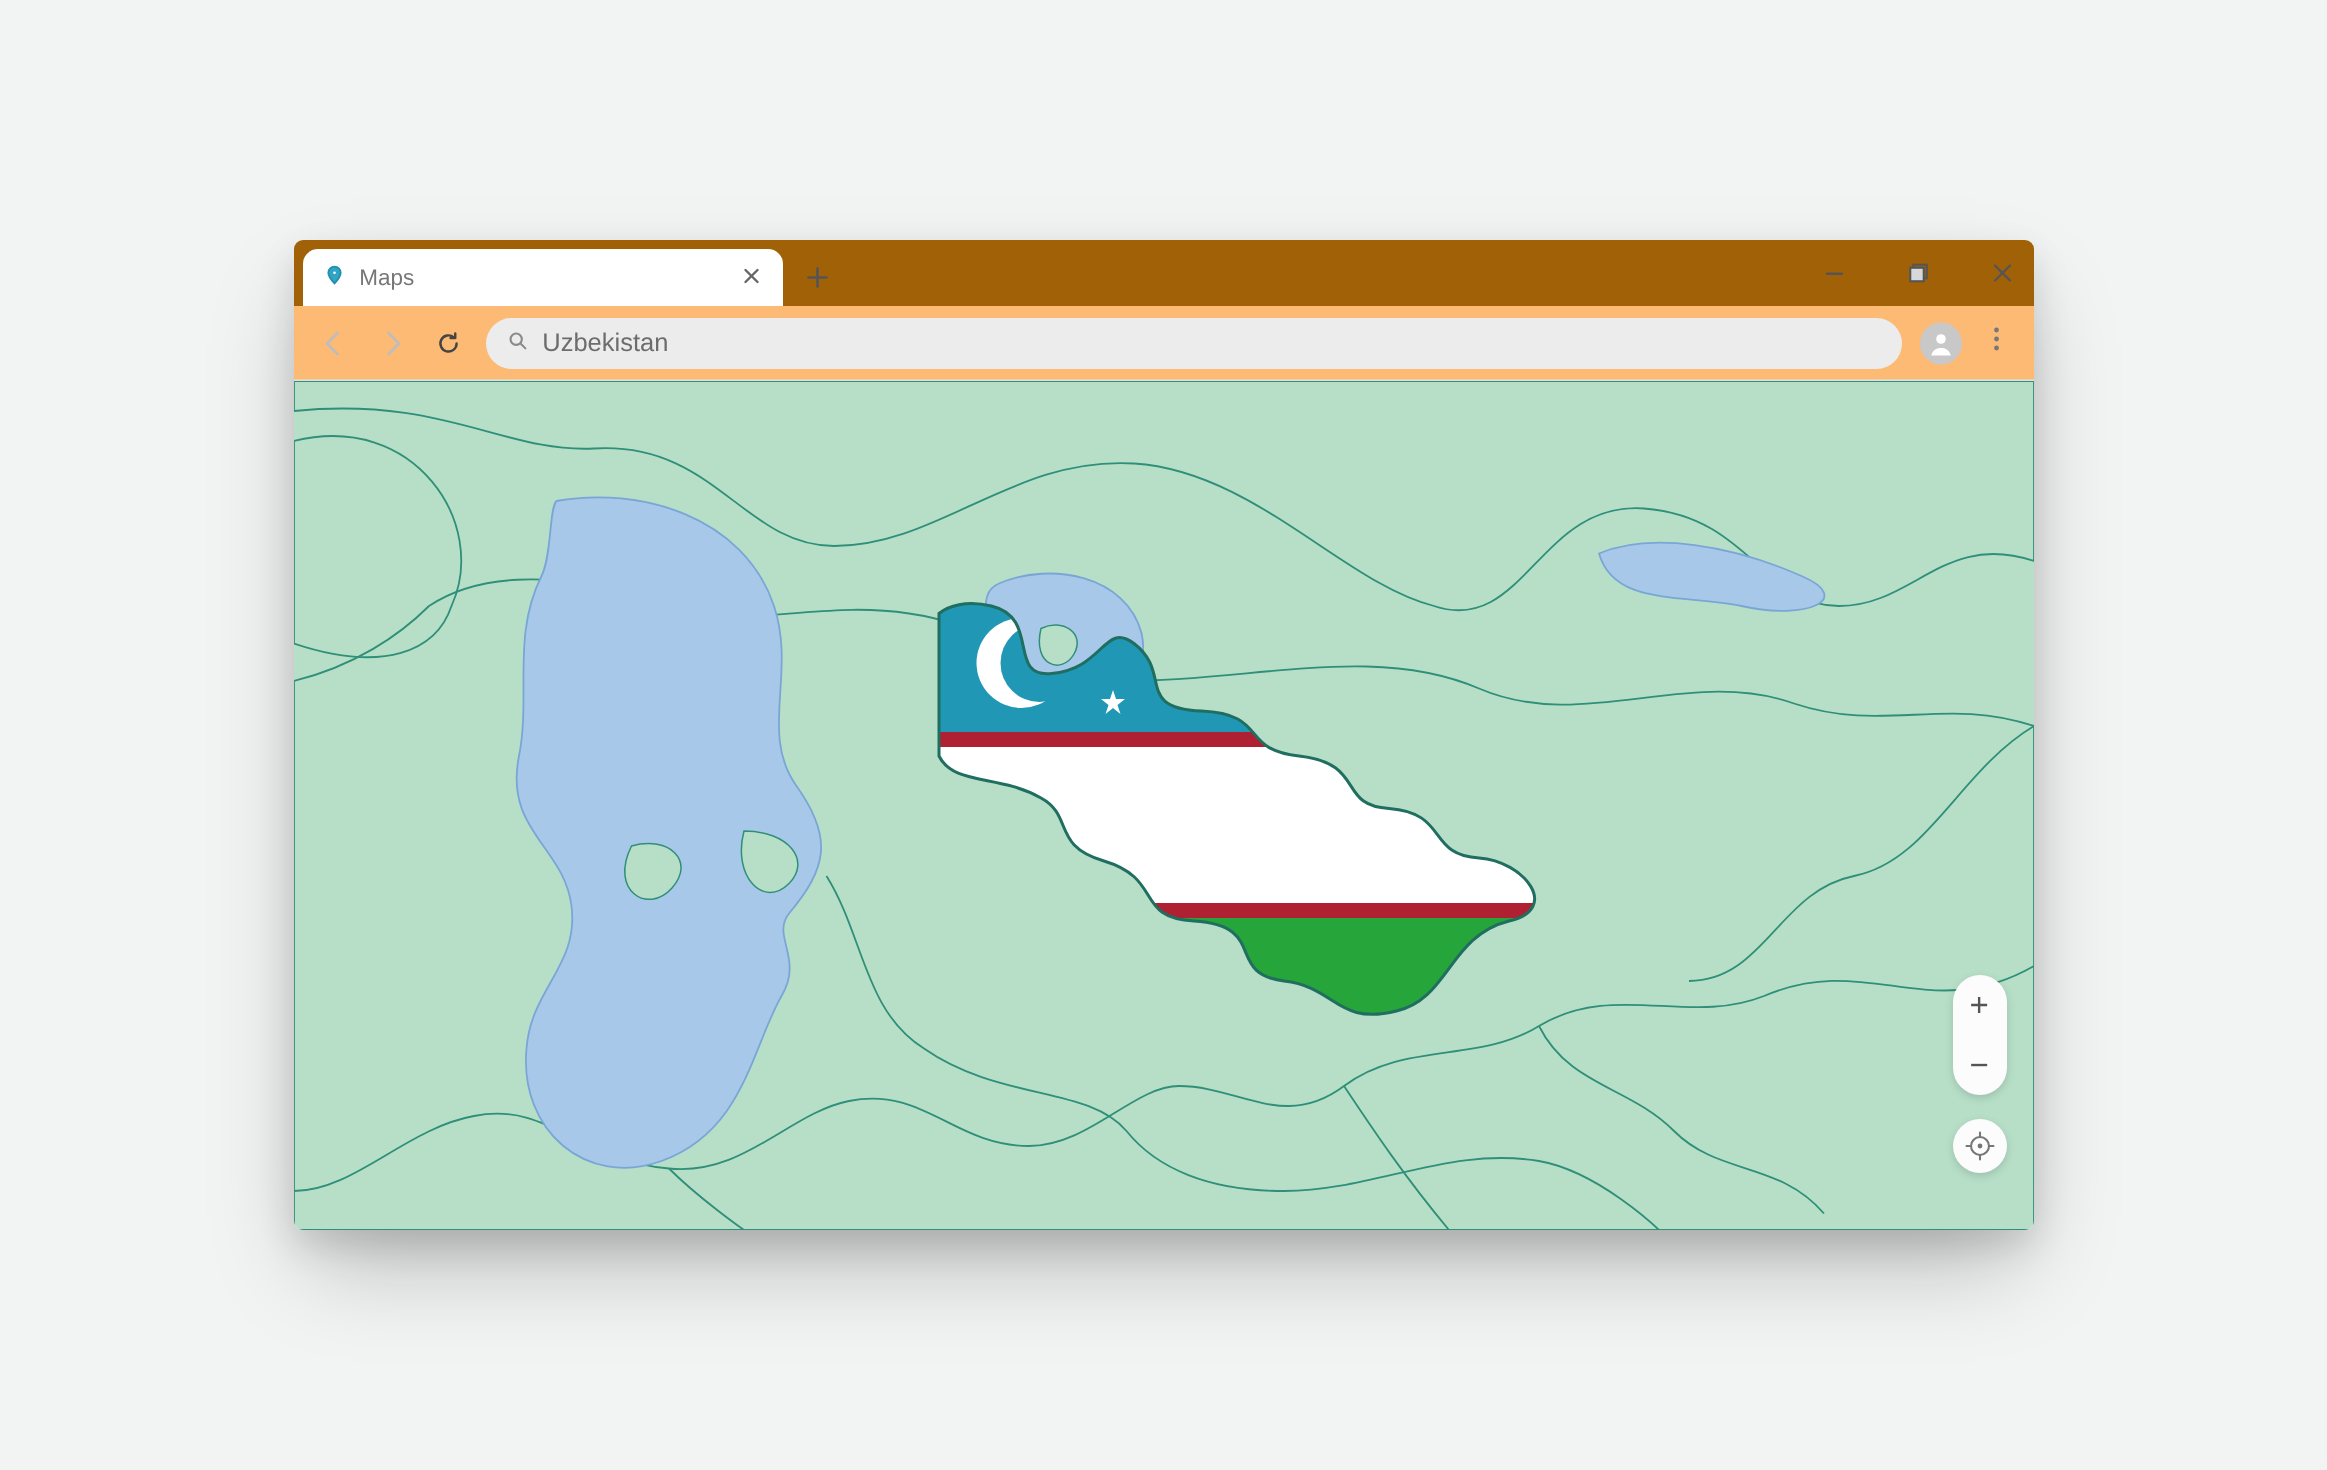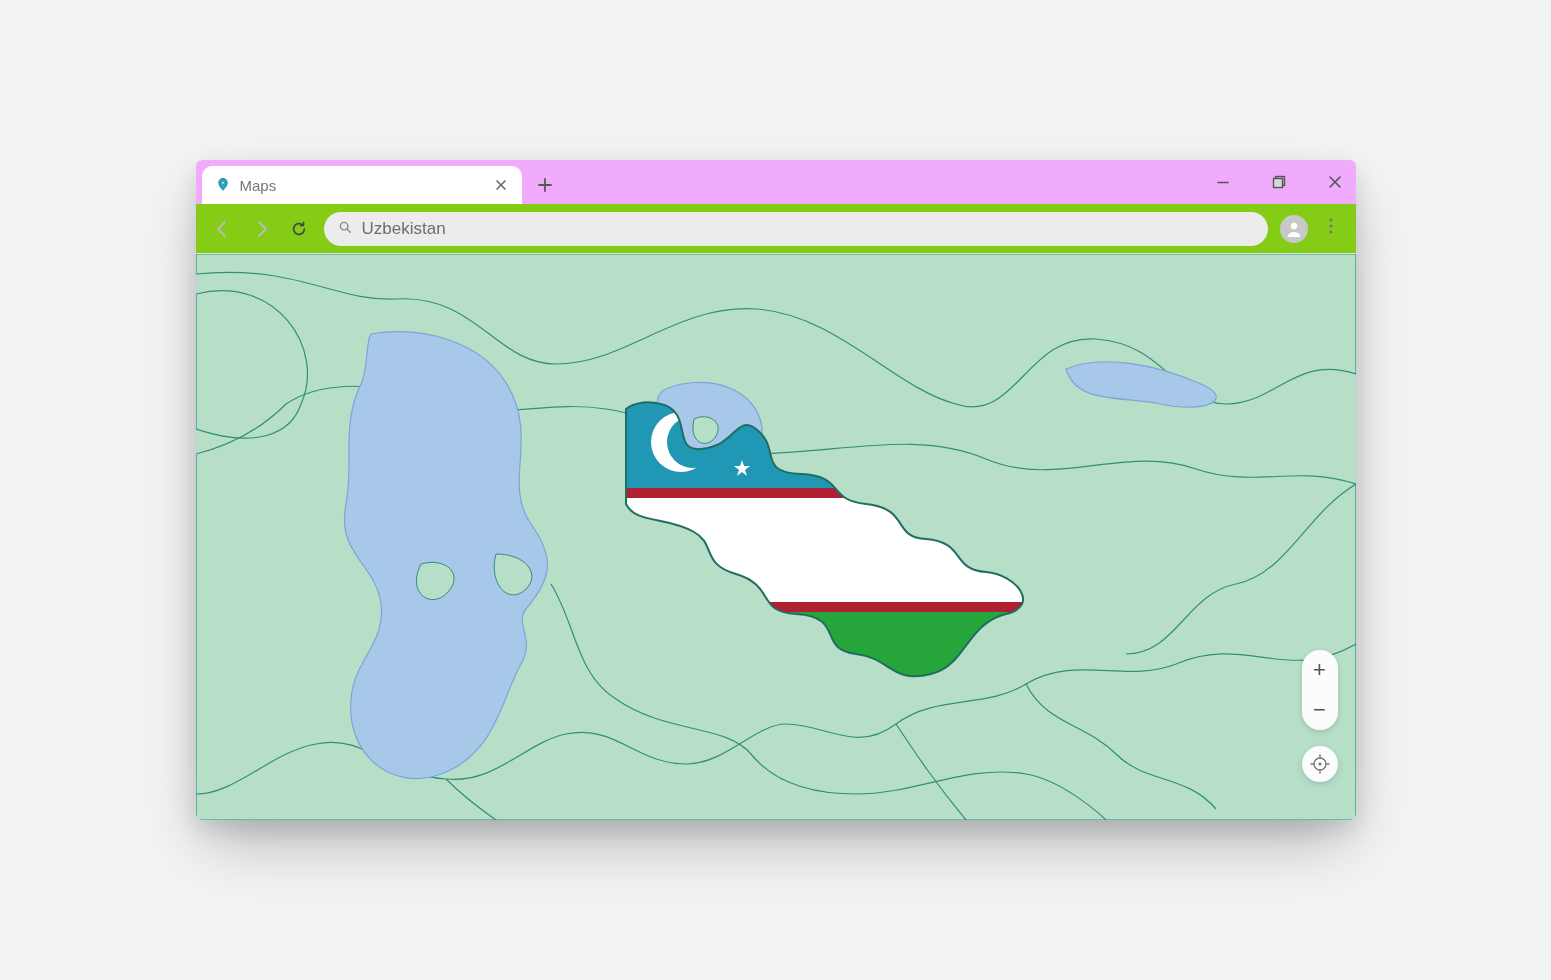--- a/index.html
+++ b/index.html
@@ -19,21 +19,21 @@
     background: #fff;
     border-radius: 6px;
     box-shadow: 0 30px 60px -10px rgba(0,0,0,0.25), 0 10px 25px rgba(0,0,0,0.12);
     display: flex;
     flex-direction: column;
     overflow: hidden;
   }
   
   .tab-strip {
     height: 44px;
-    background: #f0abfc;
+    background: #a16207;
     display: flex;
     align-items: flex-end;
     padding-left: 6px;
     position: relative;
   }
   .tab {
     height: 38px;
     width: 320px;
     background: #fff;
     border-top-left-radius: 10px;
@@ -66,21 +66,21 @@
     color: #555;
   }
   .window-controls .ctrl {
     width: 22px; height: 22px;
     display:flex; align-items:center; justify-content:center;
     cursor:pointer;
   }
   
   .toolbar {
     height: 50px;
-    background: #84cc16;
+    background: #fdba74;
     border-bottom: 1px solid #e2e2e2;
     display: flex;
     align-items: center;
     padding: 0 14px;
     gap: 12px;
   }
   .nav-btn {
     width: 26px; height: 26px;
     display:flex; align-items:center; justify-content:center;
     color: #b9b9b9;

